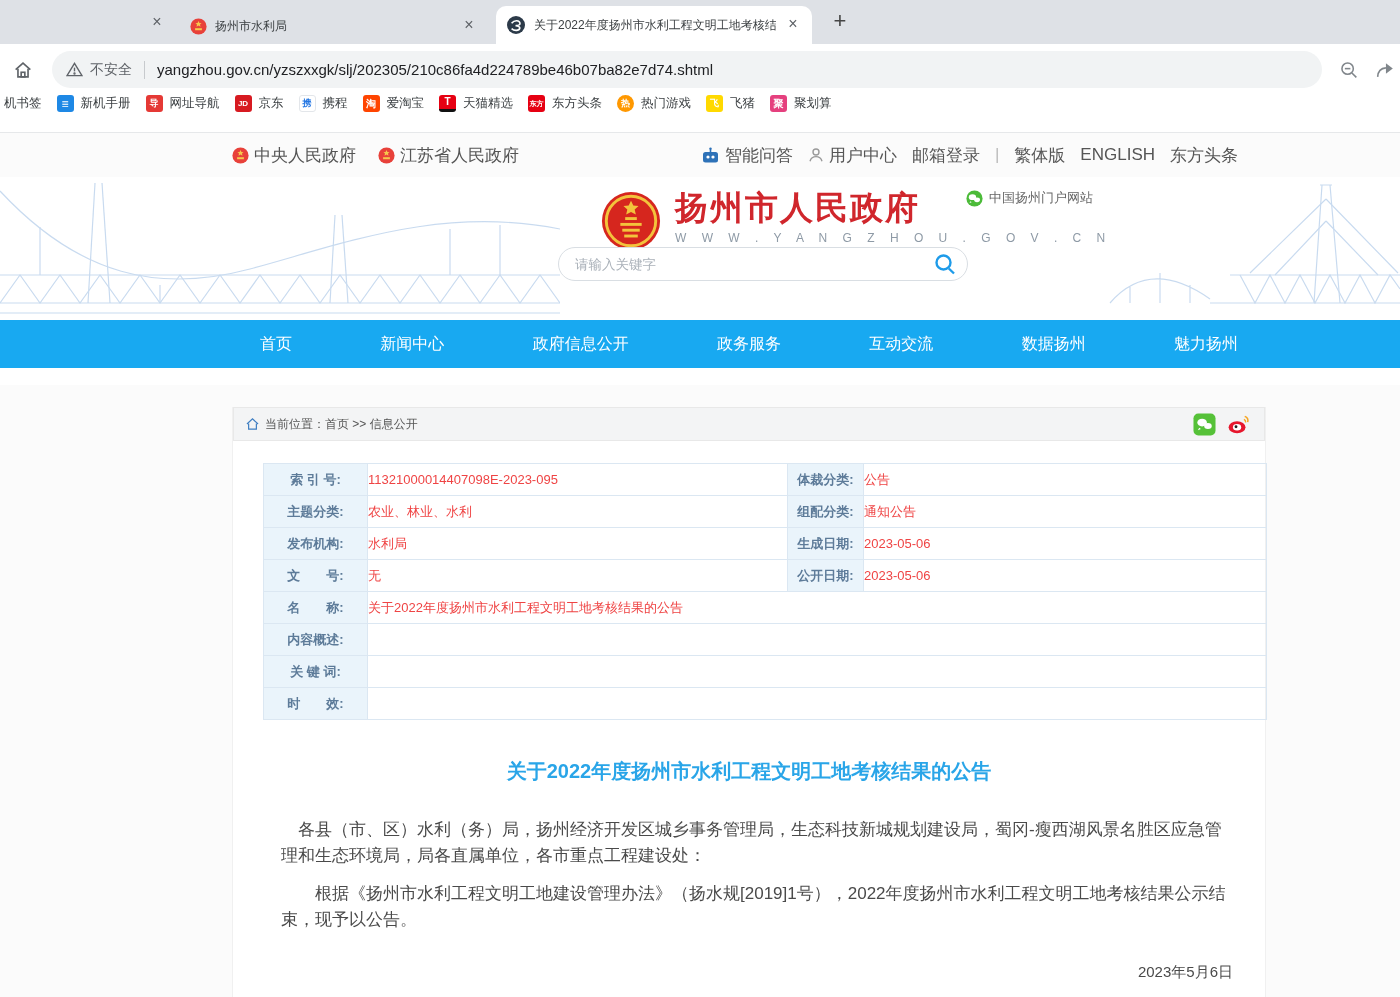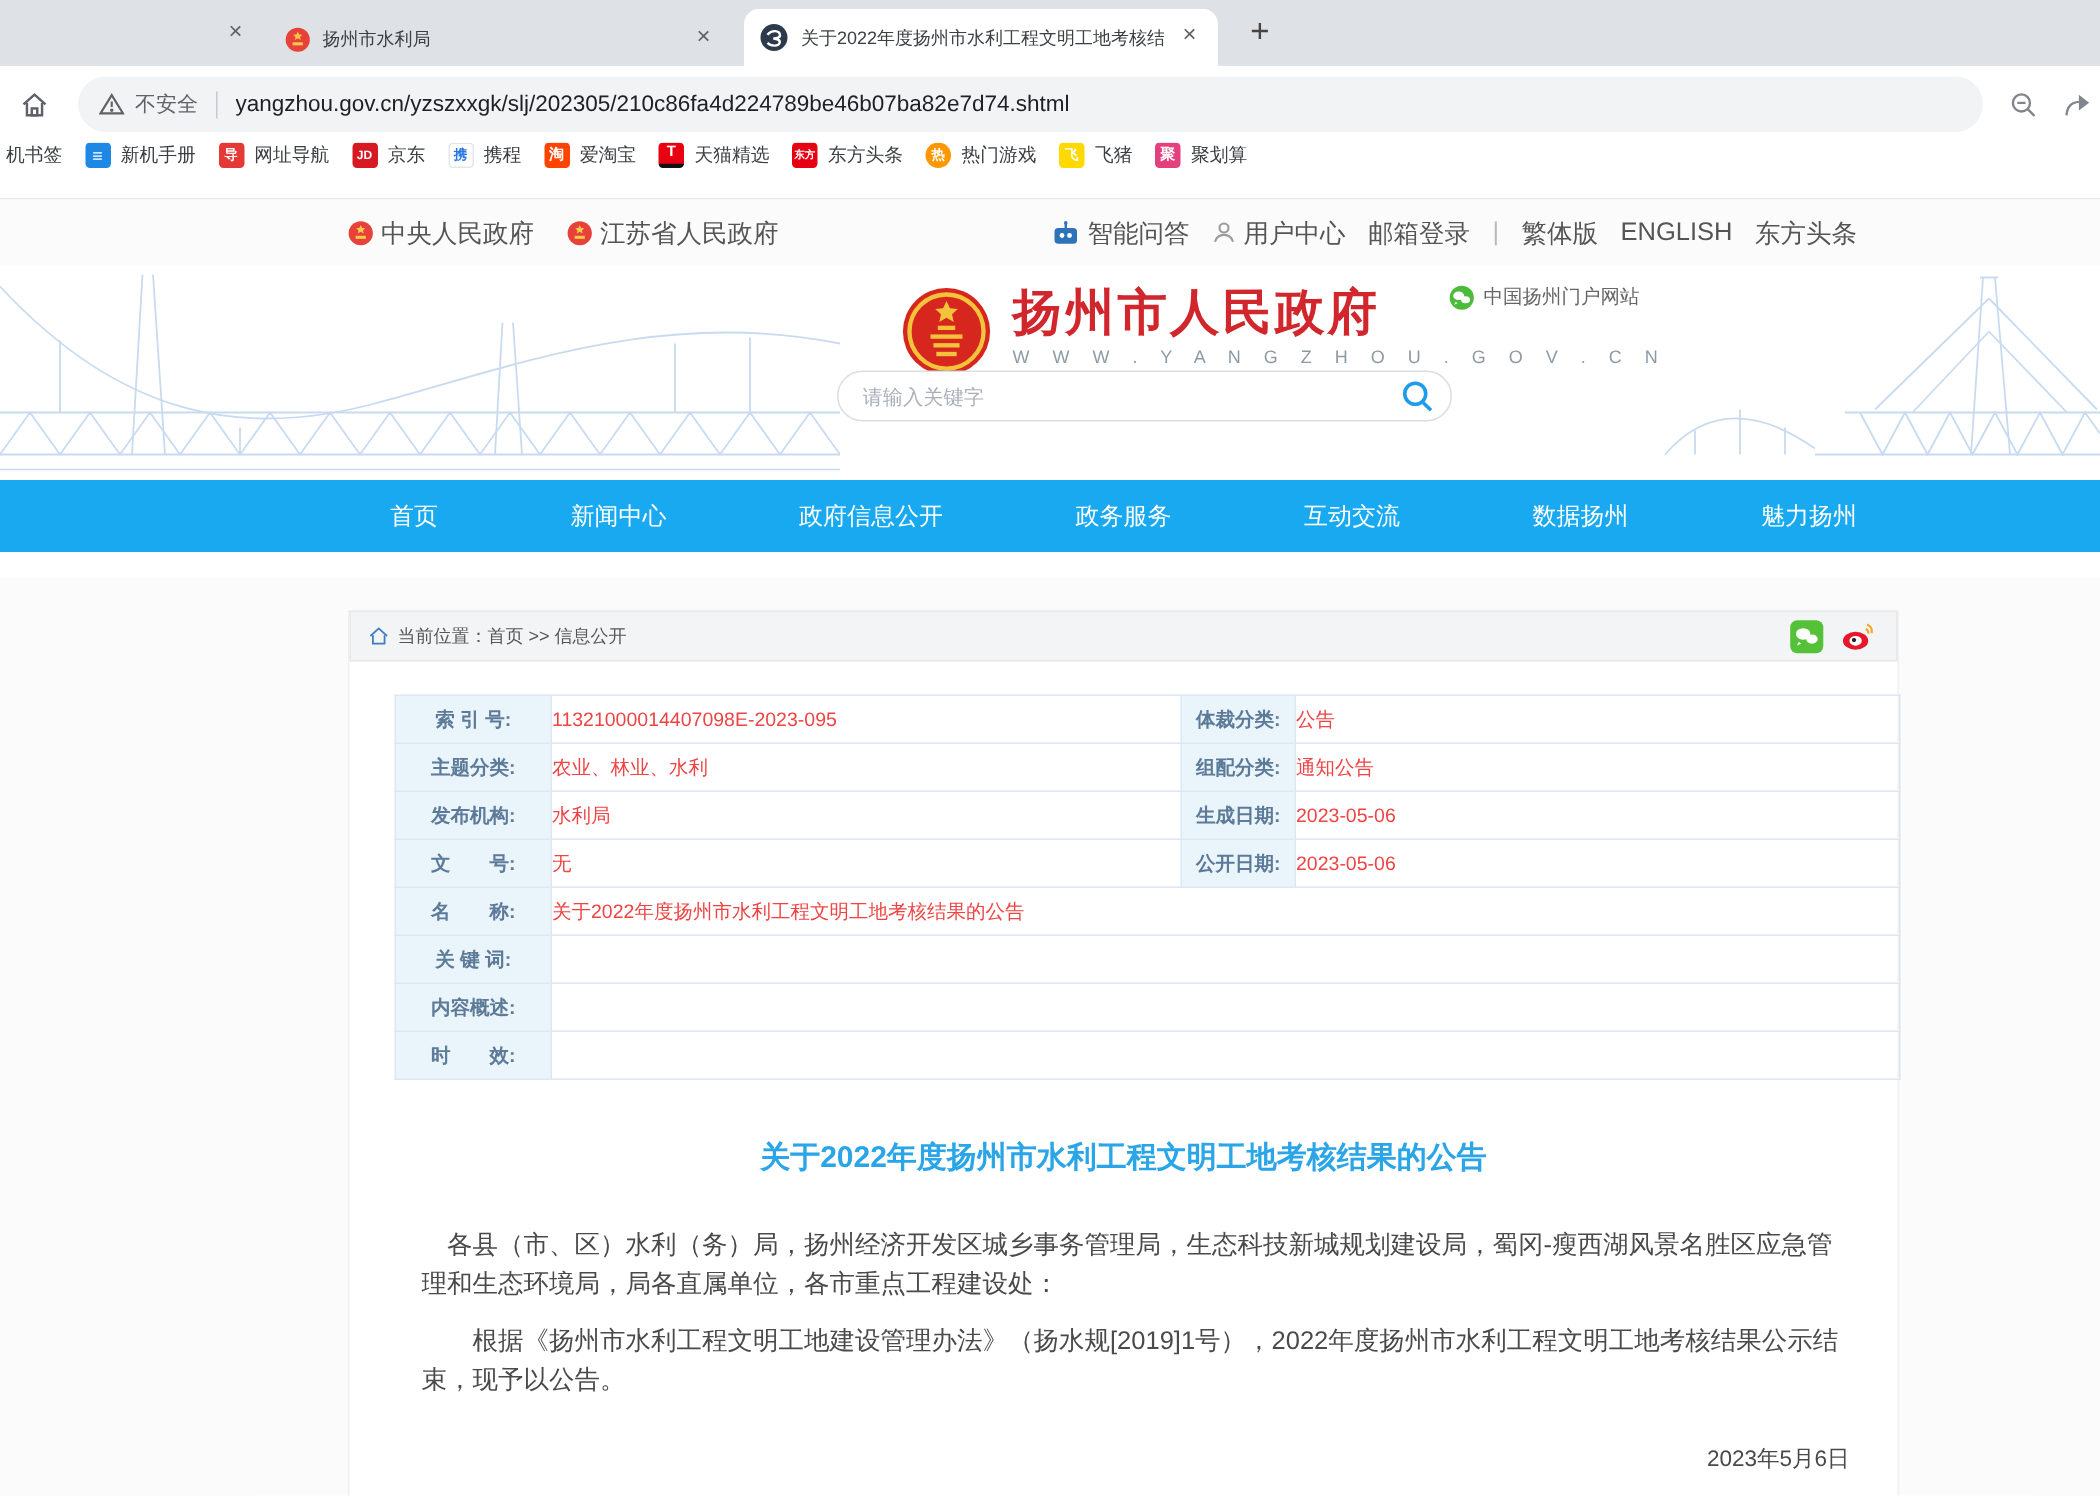--- a/index.html
+++ b/index.html
@@ -383,25 +383,25 @@
           <td class="lbl">文　　号:</td>
           <td class="val">无</td>
           <td class="lbl">公开日期:</td>
           <td class="val">2023-05-06</td>
         </tr>
         <tr>
           <td class="lbl">名　　称:</td>
           <td class="val" colspan="3">关于2022年度扬州市水利工程文明工地考核结果的公告</td>
         </tr>
         <tr>
+          <td class="lbl">内容概述:</td>
+          <td class="val" colspan="3"></td>
+        </tr>
+        <tr>
           <td class="lbl">关 键 词:</td>
-          <td class="val" colspan="3"></td>
-        </tr>
-        <tr>
-          <td class="lbl">内容概述:</td>
           <td class="val" colspan="3"></td>
         </tr>
         <tr>
           <td class="lbl">时　　效:</td>
           <td class="val" colspan="3"></td>
         </tr>
       </tbody>
         </table>
 
       <div class="art-title">关于2022年度扬州市水利工程文明工地考核结果的公告</div>

